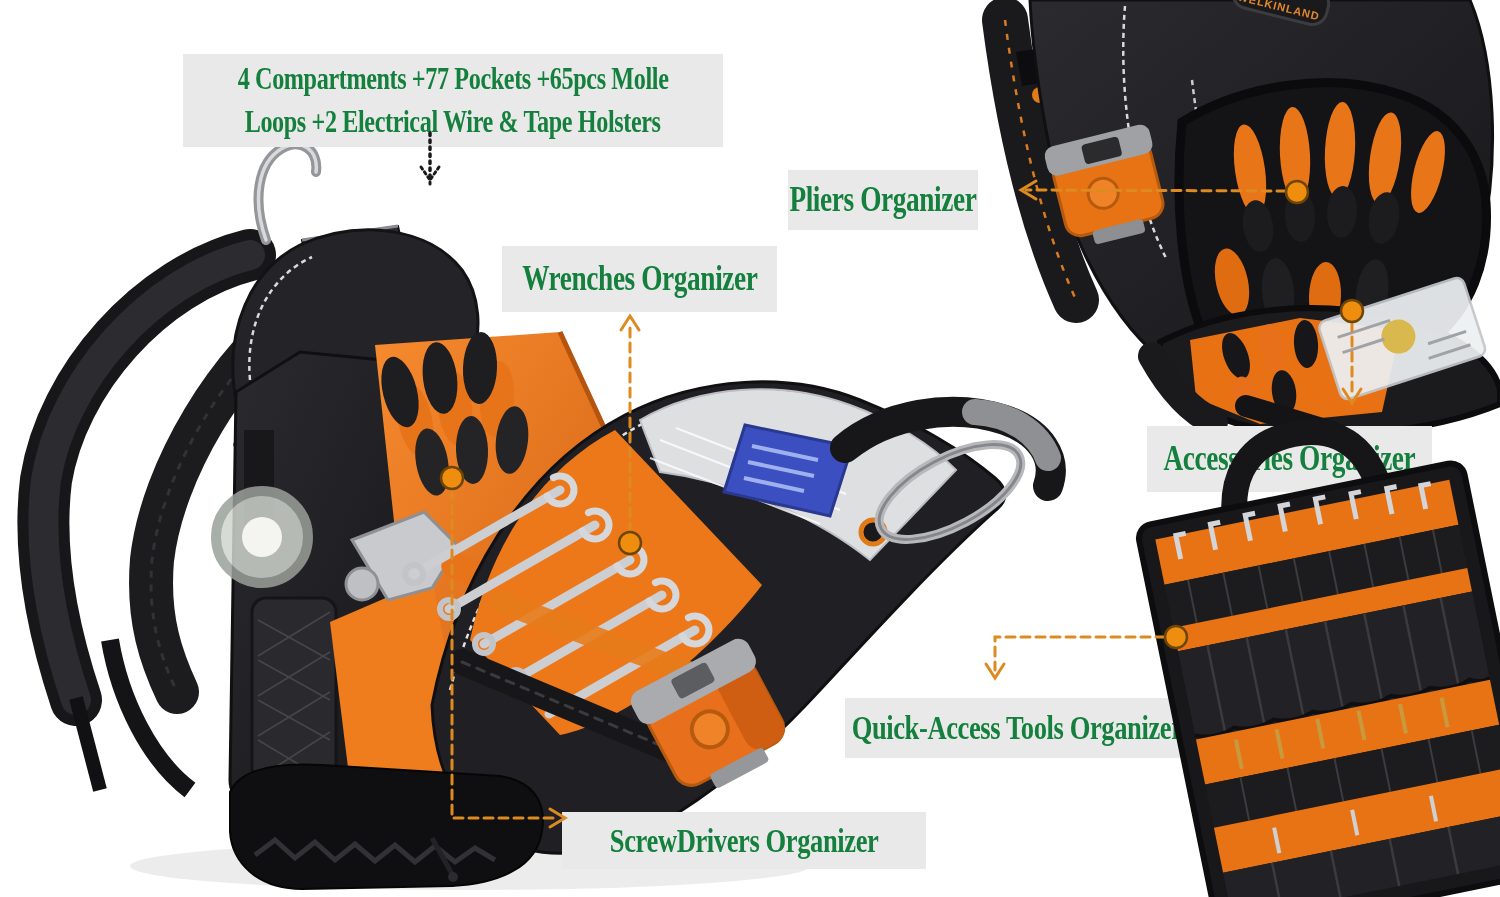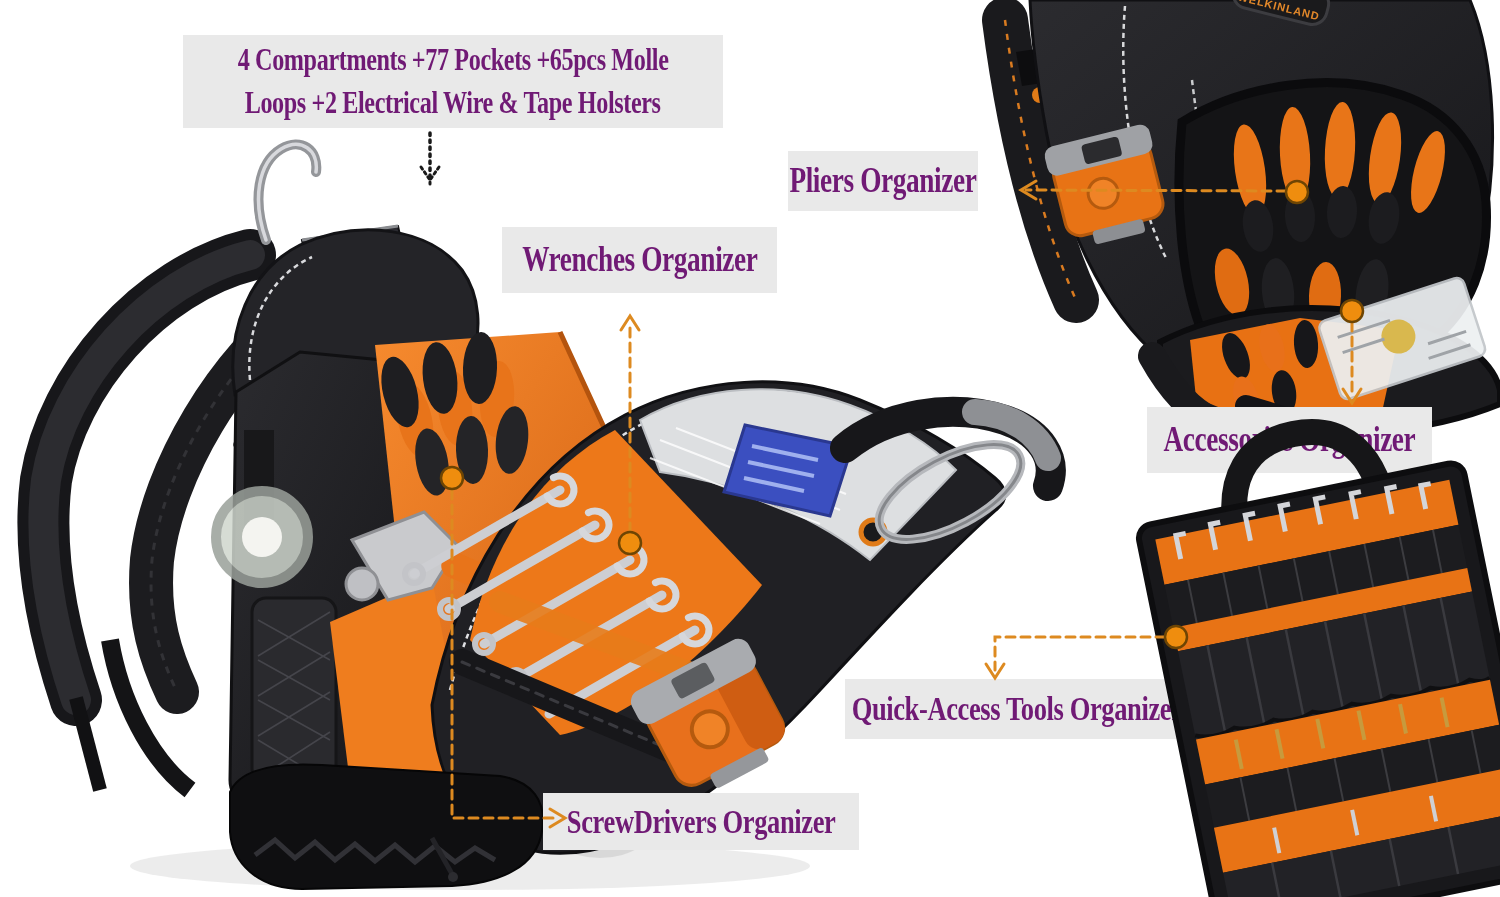--- a/index.html
+++ b/index.html
@@ -5,31 +5,31 @@
   html,body{margin:0;padding:0;background:#ffffff;}
   #stage{
     position:relative;width:1500px;height:897px;background:#ffffff;
     overflow:hidden;font-family:"Liberation Serif","DejaVu Serif",serif;
   }
   #stage svg{position:absolute;left:0;top:0;}
   .photo-layer{z-index:1;}
   .toolroll-layer{z-index:4;pointer-events:none;}
   .arrow-layer{z-index:5;pointer-events:none;}
   .callout{
-    position:absolute;z-index:3;background:#e9e9e9;color:#701a75;
+    position:absolute;z-index:3;background:#e9e9e9;color:#15803d;
     display:flex;align-items:center;justify-content:center;
-    font-weight:bold;text-align:center;
+    font-weight:bold;text-align:center;margin-top:19px;
   }
   .callout .ctext{display:inline-block;transform:scaleX(0.78);white-space:nowrap;letter-spacing:-0.5px;}
   .lbl-features{left:183px;top:35px;width:540px;height:93px;font-size:31px;line-height:1.38;flex-direction:column;}
   .lbl-wrenches{left:502px;top:227px;width:275px;height:66px;font-size:35px;}
   .lbl-pliers{left:788px;top:151px;width:190px;height:60px;font-size:35px;}
   .lbl-accessories{left:1147px;top:407px;width:285px;height:66px;font-size:35px;}
   .lbl-quick{left:845px;top:679px;width:345px;height:60px;font-size:34px;}
-  .lbl-screw{left:543px;top:793px;width:316px;height:57px;font-size:34px;}
+  .lbl-screw{left:562px;top:793px;width:364px;height:57px;font-size:34px;}
 </style>
 </head>
 <body>
 
 <div id="stage">
 
   <svg class="photo-layer" width="1500" height="897" viewBox="0 0 1500 897">
     <defs>
       <linearGradient id="oring" x1="0" y1="0" x2="1" y2="1">
         <stop offset="0" stop-color="#f68a2e"></stop>

